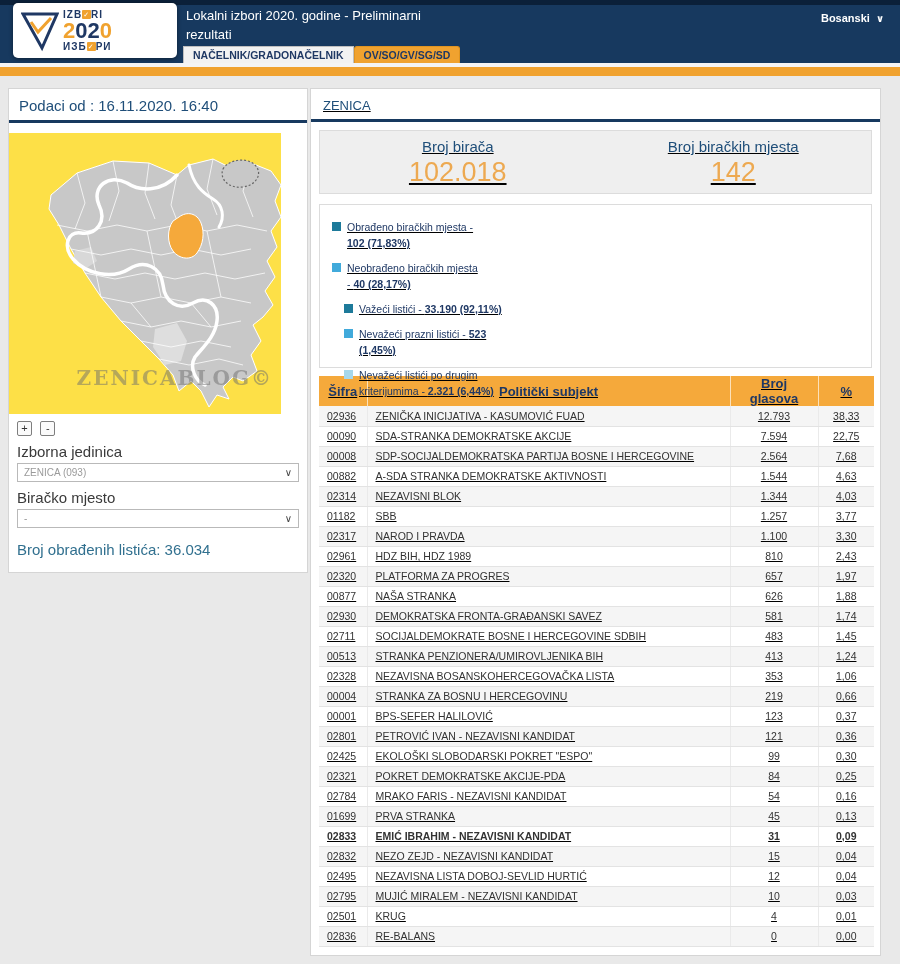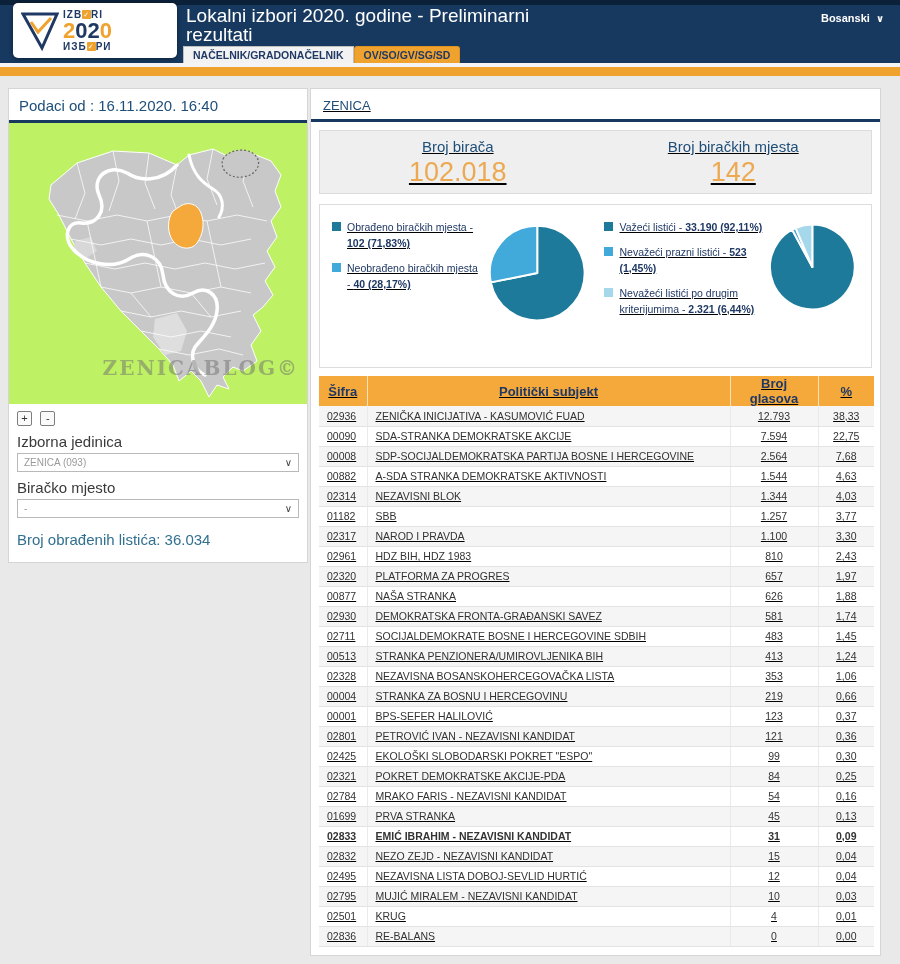--- a/index.html
+++ b/index.html
@@ -18,63 +18,63 @@
   .logo-mark { margin-left:8px; }
   .logo-text { margin-left:4px; line-height:1; text-align:left; }
   .logo-l1 { font-size:10px; font-weight:bold; color:#1F3864; letter-spacing:1px; }
   .logo-year { font-size:22px; font-weight:bold; letter-spacing:0px; }
   .logo-year .d0,.logo-year .d3 { color:#F0A22F; }
   .logo-year .d1,.logo-year .d2 { color:#1F3864; }
   .logo-l3 { font-size:10px; font-weight:bold; color:#1F3864; letter-spacing:1px; }
   .logo-o { display:inline-block; width:9px; height:9px; background:#F0A22F; color:#fff; font-size:7px;
             line-height:9px; text-align:center; border-radius:1px; vertical-align:1px; }
 
-  .page-title { position:absolute; left:186px; top:6px; color:#fff; font-size:19px; line-height:19px; z-index:2; }
+  .page-title { position:absolute; left:186px; top:6px; color:#fff; font-size:13px; line-height:19px; z-index:2; }
   .lang-select { position:absolute; right:16px; top:12px; color:#fff; font-size:11px; font-weight:bold;
                  cursor:pointer; z-index:2; }
   .lang-select .chev { margin-left:6px; font-size:10px; }
 
   .tabs { position:absolute; left:183px; top:46px; display:flex; z-index:4; }
   .tab { height:17px; line-height:16px; padding:0 9px; font-size:10.5px; font-weight:bold; color:#1F3864;
          cursor:pointer; white-space:nowrap; }
   .tab.inactive { background:#F2F2F2; border:1px solid #BFBFBF; border-bottom:none; }
   .tab.active { background:#F0A22F; border:1px solid #E09420; border-bottom:none; border-radius:3px 3px 0 0; }
 
   
   .card { position:absolute; background:#fff; border:1px solid #D5D5D5; }
   .left-card  { left:8px;   top:88px; width:300px; }
   .right-card { left:310px; top:88px; width:571px;text-decoration:underline; }
 
   .card-title { font-size:15px; color:#1F4E79; padding:8px 10px 6px 10px; }
   .right-card .card-title { font-size:13px; padding:9px 12px 6px 12px; }
   .navy-divider { height:3px; background:#17395F; }
 
   
-  .map-wrap { position:relative; width:298px; height:281px; background:#bef264; }
+  .map-wrap { position:relative; width:272px; height:281px; background:#fde047;margin-top:10px; }
   .map-wrap svg { display:block; }
   .watermark { position:absolute; right:8px; bottom:24px; font-family:"DejaVu Serif",serif; font-weight:bold;
                font-size:20px; letter-spacing:2px; color:rgba(110,110,110,.5); }
   .zoom-ctrls { padding:4px 0 0 8px; }
   .zoom-btn { display:inline-block; width:15px; height:15px; line-height:13px; text-align:center; font-size:11px;
               color:#333; background:#FAFAFA; border:1px solid #7E7E7E; border-radius:2px; margin-right:4px; cursor:pointer; }
   .field-label { font-size:15px; color:#3A3A3A; margin:7px 8px 3px 8px; }
   .fake-select { margin:0 8px; height:19px; border:1px solid #B9B9B9; background:#fff; display:flex;
                  align-items:center; justify-content:space-between; padding:8px 6px; cursor:pointer; }
   .fake-select .val { font-size:10px; color:#9A9A9A; }
   .fake-select .chev { font-size:10px; color:#444; }
   .processed { font-size:15px; color:#31708F; margin:13px 8px 14px 8px; }
 
   
   .stats-box { margin:8px; height:64px; background:#EFEFEF; border:1px solid #DCDCDC; display:flex; }
   .stat { flex:1; text-align:center; }
   .stat .lbl { font-size:15px; color:#1F4E79; margin-top:7px; }
   .stat .val { font-size:27px; color:#EDA951; margin-top:2px; }
 
   .pie-panel { margin:10px 8px 8px 8px; border:1px solid #DCDCDC; background:#fff; height:164px;
-               display:flex; padding:14px 10px 8px 12px; }
+               display:flex; padding:14px 10px 8px 12px;flex-direction:column; }
   .legend { color:#1F3864; font-size:10.5px; line-height:16px; }
   .legend-1 { width:152px; }
   .legend-2 { width:162px; margin-left:12px; }
   .legend-item { display:flex; margin-bottom:9px; }
   .legend-swatch { width:9px; height:9px; flex:0 0 9px; margin:3px 6px 0 0; }
   .legend-item b { font-weight:bold; }
   .pie-svg-1 { width:112px; height:112px; margin-top:0; }
   .pie-svg-2 { width:98px; height:98px; margin-top:2px; }
 
   .results-table { margin:8px; border-collapse:collapse; width:555px; font-size:10.5px; color:#333; }
@@ -303,21 +303,21 @@
         <td class="c-pct">3,77</td>
       </tr>
         <tr class="">
         <td class="c-code">02317</td>
         <td class="c-name">NAROD I PRAVDA</td>
         <td class="c-votes">1.100</td>
         <td class="c-pct">3,30</td>
       </tr>
         <tr class="">
         <td class="c-code">02961</td>
-        <td class="c-name">HDZ BIH, HDZ 1983</td>
+        <td class="c-name">HDZ BIH, HDZ 1989</td>
         <td class="c-votes">810</td>
         <td class="c-pct">2,43</td>
       </tr>
         <tr class="">
         <td class="c-code">02320</td>
         <td class="c-name">PLATFORMA ZA PROGRES</td>
         <td class="c-votes">657</td>
         <td class="c-pct">1,97</td>
       </tr>
         <tr class="">

